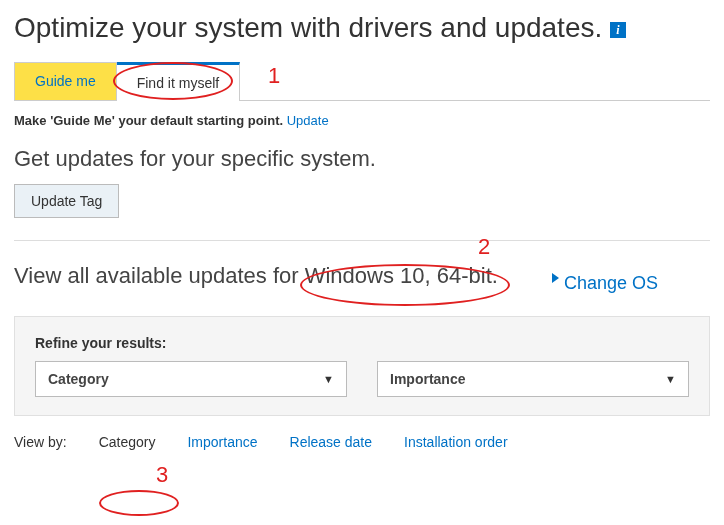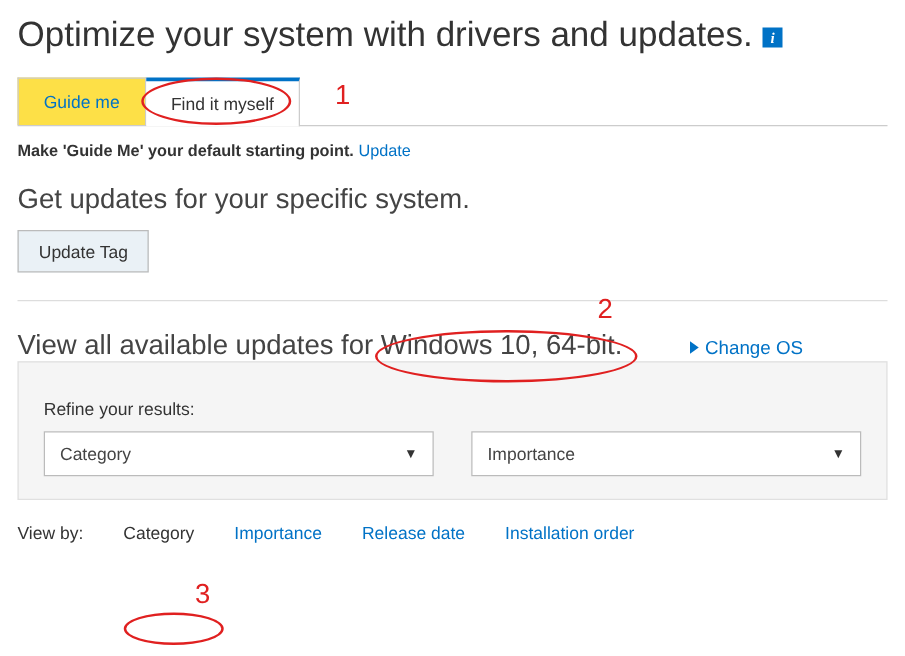--- a/index.html
+++ b/index.html
@@ -104,40 +104,42 @@
       margin-bottom: 22px;
     }
     .updates-heading {
       font-size: 22px;
       font-weight: 300;
       color: #444;
       display: inline;
     }
     .change-os {
       display: inline-flex;
-      align-items: center;
-      color: #0072c6;
-      font-size: 15px;
+      align-items: flex-start;
+      color: #0072c6;
+      font-size: 18px;
       cursor: pointer;
       margin-left: 8px;
       padding-left: 40px;
     }
     .triangle-right {
       display: inline-block;
       width: 0;
       height: 0;
       border-top: 5px solid transparent;
       border-bottom: 5px solid transparent;
       border-left: 7px solid #0072c6;
       margin-right: 5px;
     }
     .refine-panel {
       background: #f5f5f5;
       border: 1px solid #e0e0e0;
-      padding: 29px 20px 18px 20px;
+      padding: 18px 20px 18px 20px;
+      margin-top: 22px;
+      font-weight: bold;
     }
     .refine-label {
       font-size: 14px;
       color: #333;
       margin-bottom: 10px;
     }
     .selects-row {
       display: flex;
       gap: 30px;
     }

